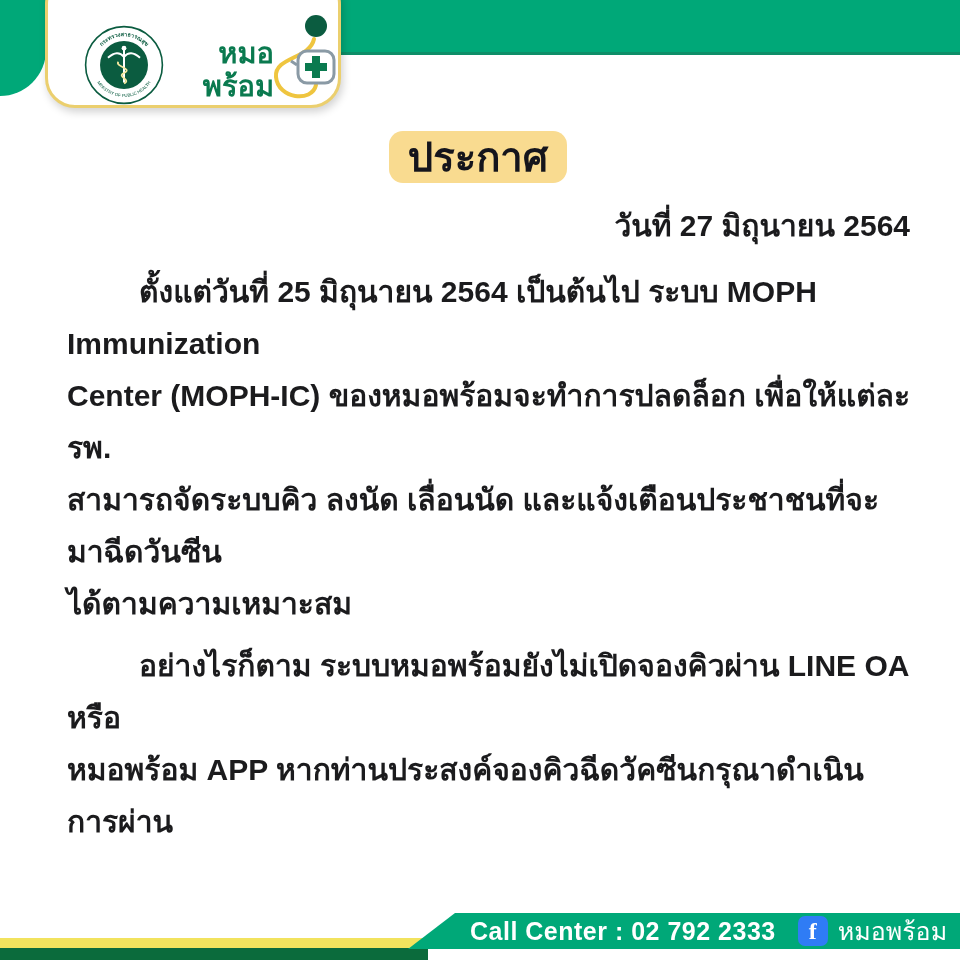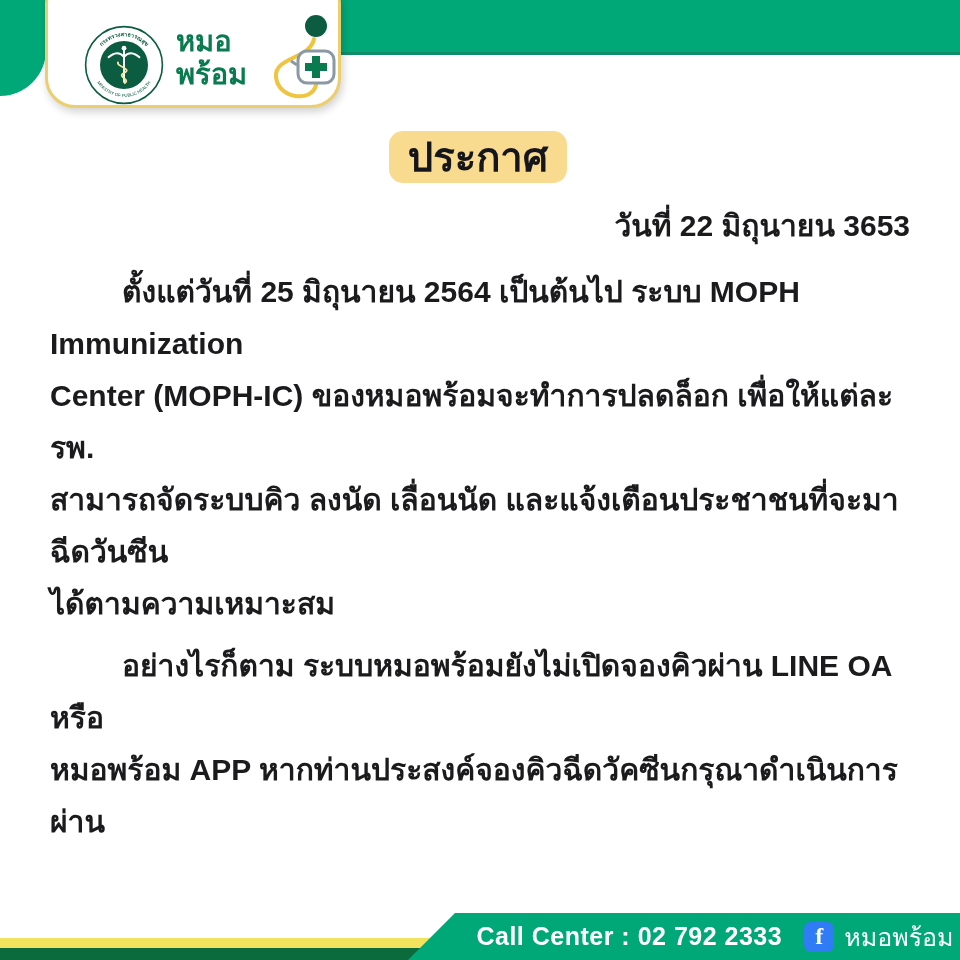--- a/index.html
+++ b/index.html
@@ -32,22 +32,22 @@
     width: 296px; height: 134px;
     background: #ffffff;
     border: 3px solid #EBCF6E;
     border-radius: 30px;
     box-shadow: 2px 4px 8px rgba(0,0,0,0.18);
     z-index: 3;
   }
   .seal-wrap { position: absolute; left: 36px; top: 48px; width: 80px; height: 80px; }
   .morprom { position: absolute; left: 128px; top: 40px; width: 160px; height: 92px; }
   .morprom-text {
-    position: absolute; left: 0; top: 8px; width: 98px;
-    text-align: left;
+    position: absolute; left: 0; top: 20px; width: 98px;
+    text-align: right;
     color: #0A7A4F; font-weight: 700; font-size: 29px; line-height: 33px;
   }
   .morprom-icon { position: absolute; left: 88px; top: -4px; }
 
   
   .title-badge {
     position: absolute; left: 389px; top: 131px;
     width: 178px; height: 52px;
     background: #F9DB90;
     border-radius: 14px;
@@ -61,38 +61,38 @@
     color: #1b1b1d; font-size: 30px; font-weight: 700;
   }
 
   
   .body-text {
     position: absolute; left: 50px; top: 266px;
     width: 862px;
     color: #1b1b1d; font-size: 30px; font-weight: 600;
     line-height: 52px;
   }
-  .para { white-space: pre-line; margin-bottom: 10px; }
+  .para { white-space: pre-line; margin-bottom: 10px; margin-left: 17px; }
   .para.indent { text-indent: 72px; }
 
   
   .stripe-yellow {
     position: absolute; left: 0; top: 938px; width: 436px; height: 10px;
     background: #F2E35E;
   }
   .stripe-darkgreen {
     position: absolute; left: 0; top: 948px; width: 428px; height: 12px;
     background: #0B6B3C;
   }
   .footer-bar {
     position: absolute; left: 400px; top: 913px;
-    width: 560px; height: 47px;
+    width: 560px; height: 36px;
     background: #00A878;
     clip-path: polygon(55px 0, 100% 0, 100% 100%, 8px 100%);
-    display: flex; align-items: center; justify-content: center;
+    display: flex; align-items: center; 
     gap: 22px;
     padding-left: 70px;
     z-index: 2;
   }
   .call-center {
     color: #ffffff; font-size: 25px; font-weight: 700; letter-spacing: 0.5px;
   }
   .fb-group { display: flex; align-items: center; gap: 10px; }
   .fb-icon {
     width: 30px; height: 30px; border-radius: 7px;
@@ -146,21 +146,21 @@
           <line x1="33" y1="52" x2="27" y2="48" stroke="#8A9AA5" stroke-width="3"></line>
           <rect x="34" y="38" width="36" height="32" rx="9" fill="#ffffff" stroke="#8A9AA5" stroke-width="3"></rect>
           <rect x="41" y="50" width="22" height="8" fill="#0A7A4F"></rect>
           <rect x="48" y="43" width="8" height="22" fill="#0A7A4F"></rect>
         </svg>
       </div>
     </div>
   </div>
 
   <div class="title-badge">ประกาศ</div>
-  <div class="date-line">วันที่ 22 มิถุนายน 3653</div>
+  <div class="date-line">วันที่ 27 มิถุนายน 2564</div>
 
   <div class="body-text">
     <div id="paragraphs">
         <div class="para indent">ตั้งแต่วันที่ 25 มิถุนายน 2564 เป็นต้นไป ระบบ MOPH Immunization
 Center (MOPH-IC) ของหมอพร้อมจะทำการปลดล็อก เพื่อให้แต่ละ รพ.
 สามารถจัดระบบคิว ลงนัด เลื่อนนัด และแจ้งเตือนประชาชนที่จะมาฉีดวันซีน
 ได้ตามความเหมาะสม</div>
         <div class="para indent">อย่างไรก็ตาม ระบบหมอพร้อมยังไม่เปิดจองคิวผ่าน LINE OA หรือ
 หมอพร้อม APP หากท่านประสงค์จองคิวฉีดวัคซีนกรุณาดำเนินการผ่าน</div>
       </div>

